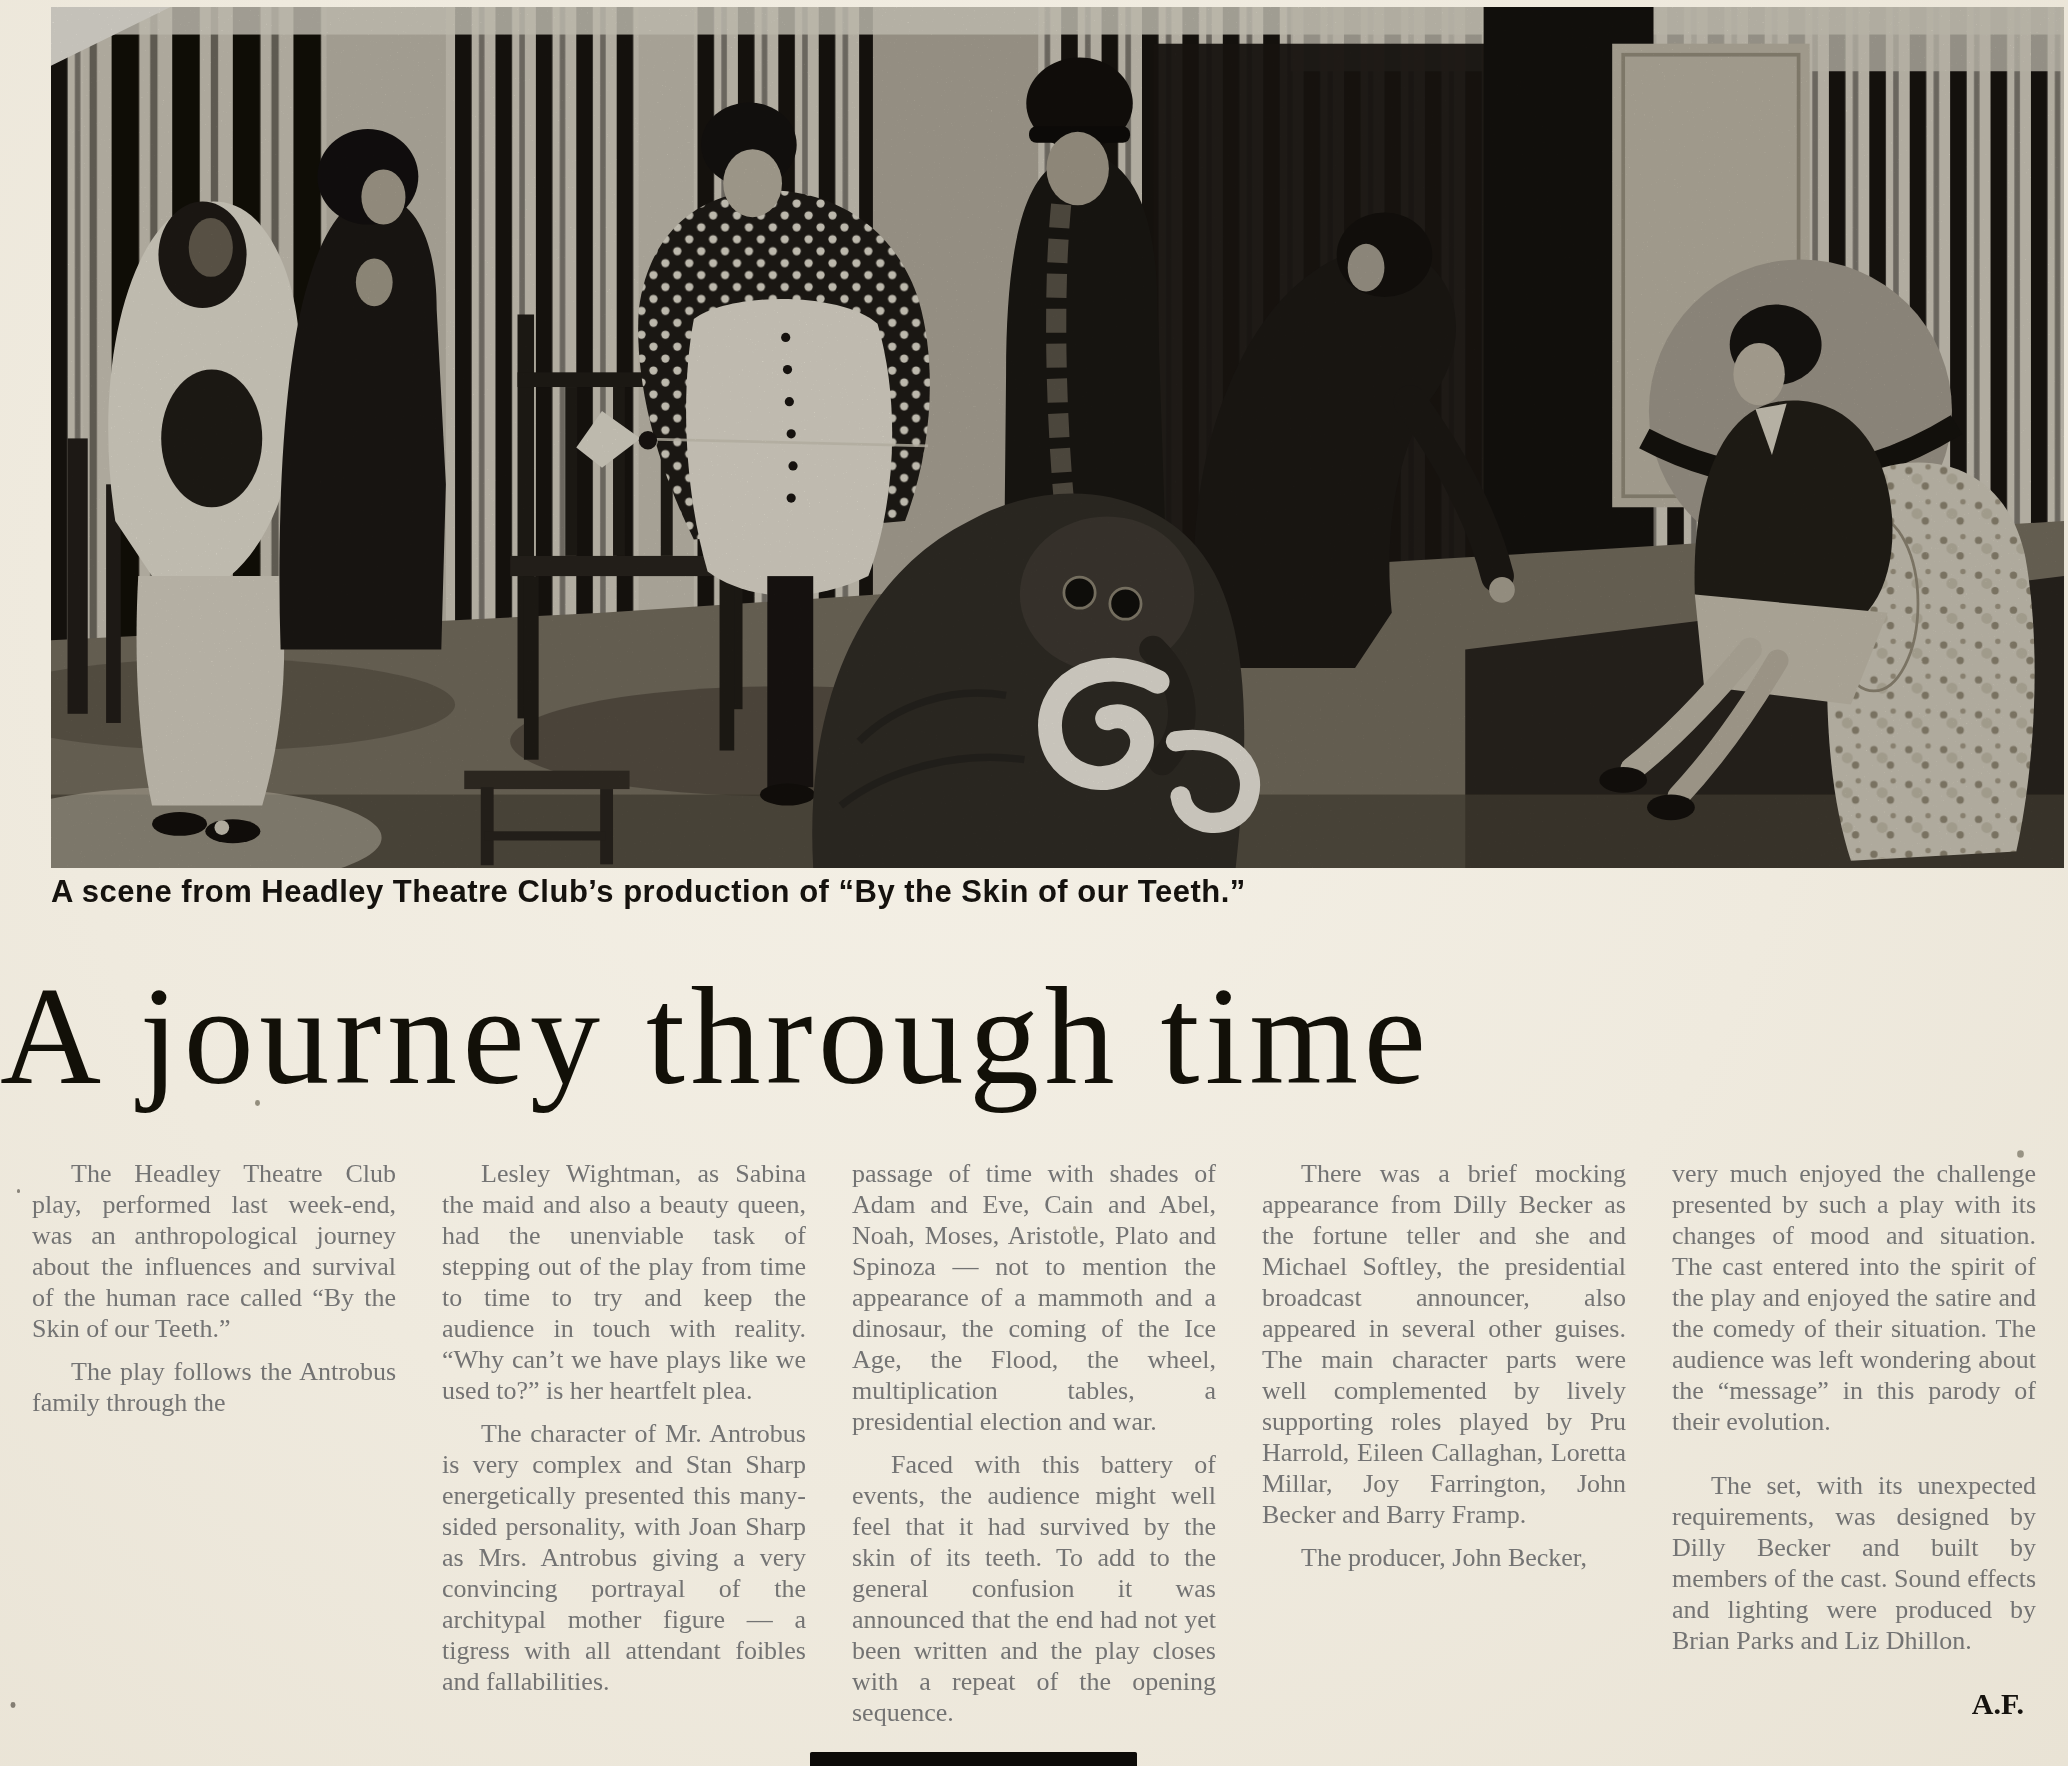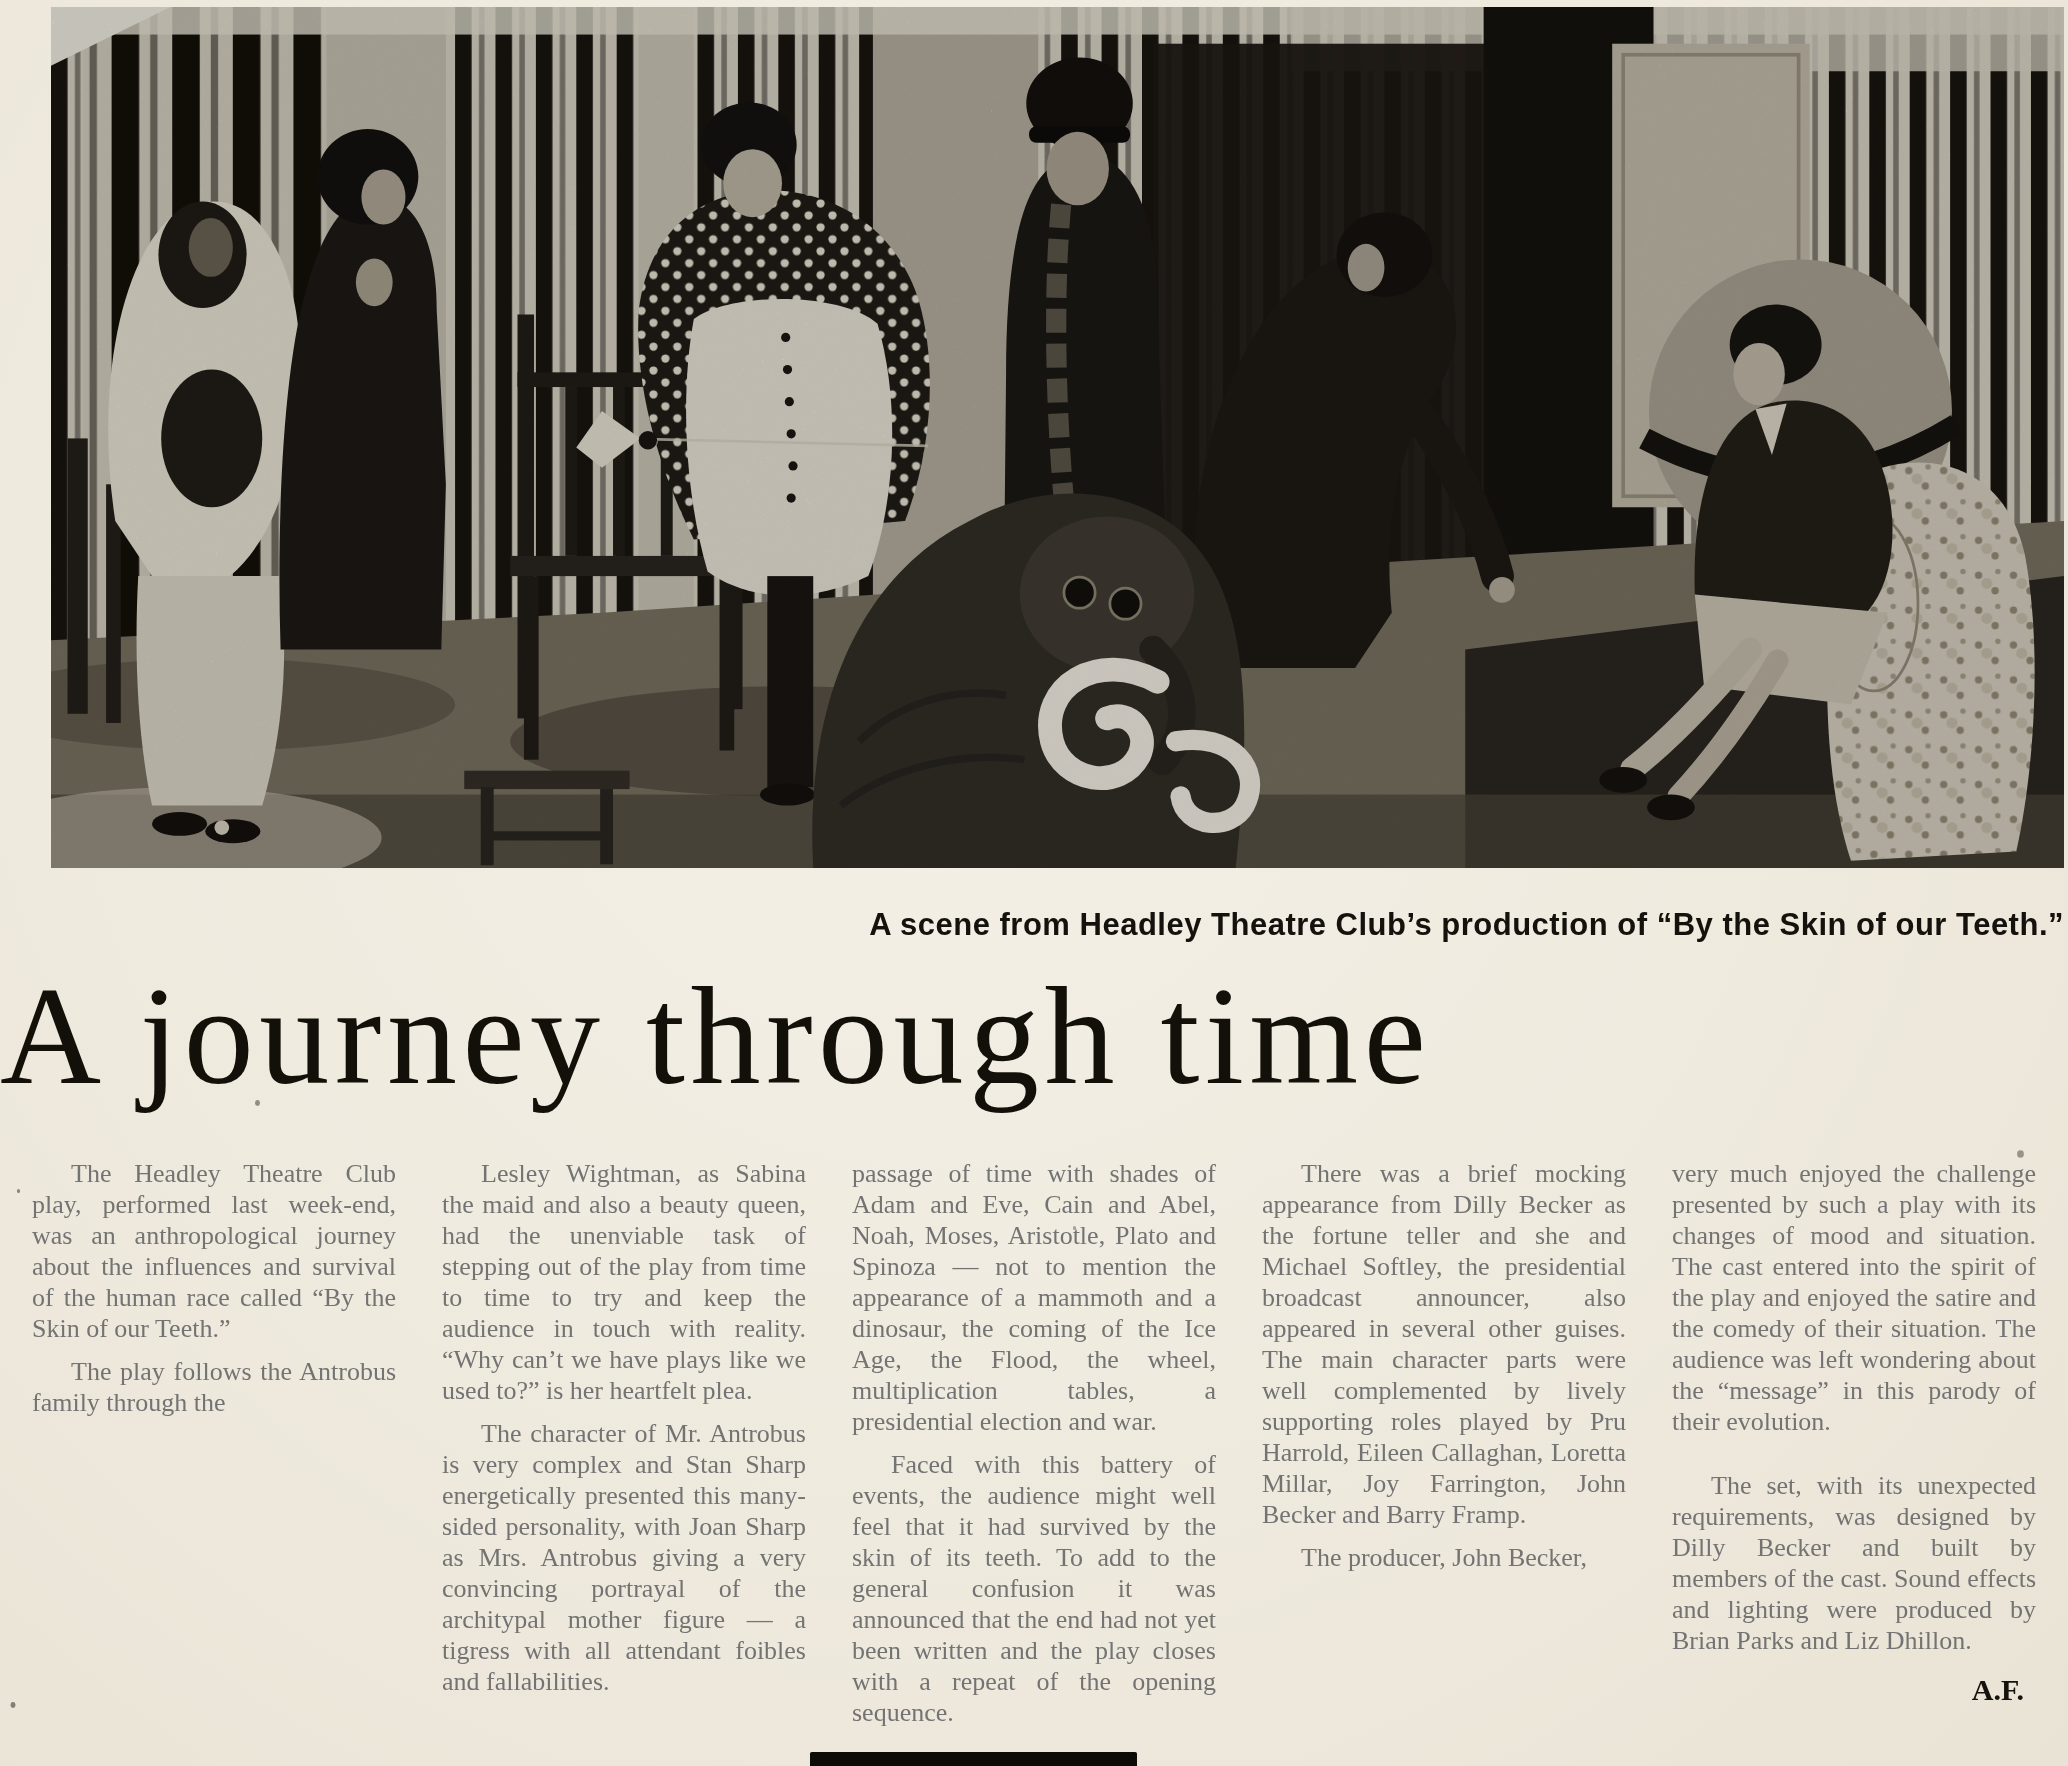--- a/index.html
+++ b/index.html
@@ -7,22 +7,22 @@
     width:2068px;height:1767px;position:relative;overflow:hidden;
     background:radial-gradient(ellipse at 45% 35%, #f4f0e6 0%, #efeade 55%, #e9e3d5 100%);
     font-family:"Liberation Serif", serif;color:#181510;
   }
   .photo{
     position:absolute;left:51px;top:7.3px;width:2013px;height:861px;
     background:#cfc9bb;overflow:hidden;
   }
   .photo svg{display:block;width:100%;height:100%;}
   .caption{
-    position:absolute;left:51px;top:907px;width:2013px;
-    text-align:right;
+    position:absolute;left:51px;top:874px;width:2013px;
+    text-align:left;
     font-family:"Liberation Sans", sans-serif;font-weight:bold;
     font-size:31px;letter-spacing:0.5px;color:#15120e;
   }
   .headline{
     position:absolute;left:0;top:962px;width:2068px;
     text-align:left;font-family:"Liberation Serif", serif;
     font-size:140px;line-height:1.05;font-weight:400;letter-spacing:5.5px;
     color:#121008;white-space:nowrap;
   }
   .cols{
@@ -30,21 +30,21 @@
     display:flex;gap:22px;overflow:hidden;
   }
   .col{flex:1 1 0;min-width:0;}
   .col p{
     margin:12px;font-size:26px;line-height:31px;text-align:justify;
     text-indent:39px;color:#737373;
   }
   .col p.cont{text-indent:0;}
   .col p.gap{margin-top:33px;}
   .byline{
-    margin-top:17px;padding-right:24px;text-align:right;
+    margin-top:31px;padding-right:24px;text-align:right;
     font-weight:bold;font-size:30px;color:#15120e;
   }
   .scan-bar{
     position:absolute;left:810px;top:1752px;width:327px;height:14.7px;
     background:#0d0b08;border-radius:1.8px;
   }
   .speck{
     position:absolute;width:3.7px;height:3.7px;border-radius:50%;background:#3a352c;
     box-shadow: 239px -88px 0 0.9px #49432f, 2002px -37px 0 1.8px #55503e,
                 1056px 37px 0 0 #6b6450, -5.5px 514px 0 0.9px #302b22;

